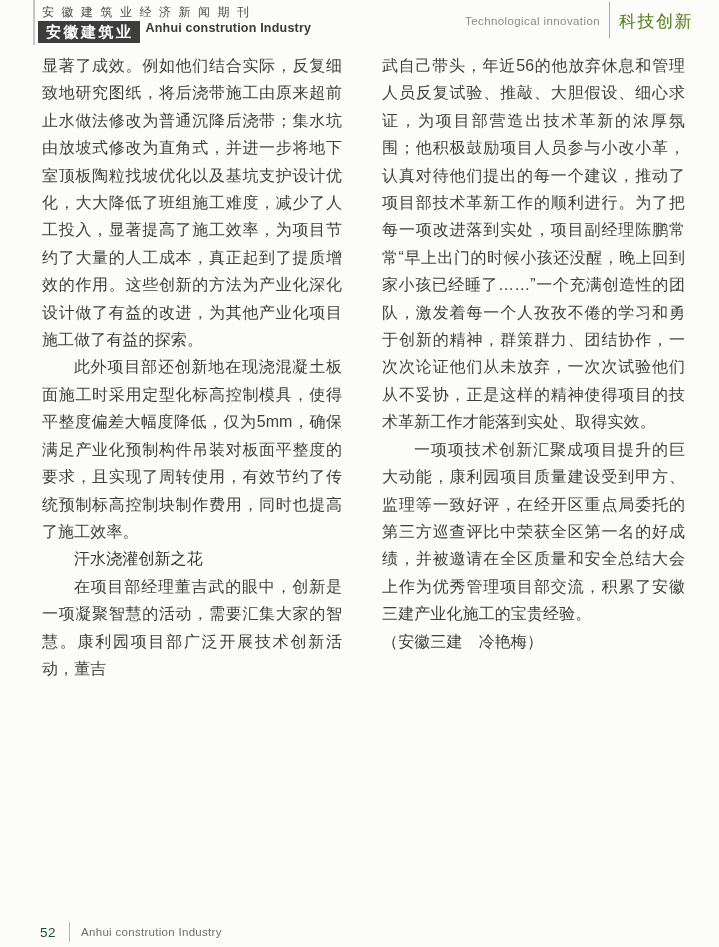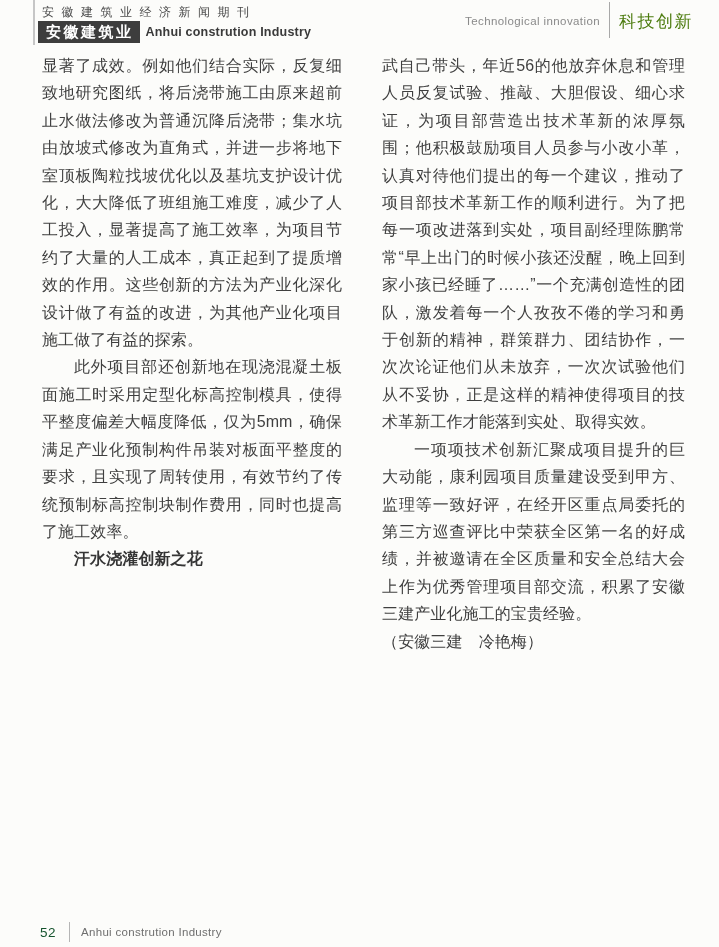--- a/index.html
+++ b/index.html
@@ -20,21 +20,21 @@
     position:absolute; left:33px; top:0; width:2px; height:45px;
     background:#c6c6c6;
   }
   .masthead-line {
     position:absolute; left:42px; top:4px;
     font-size:12px; letter-spacing:7.5px; color:#4a4a4a;
     white-space:nowrap;
   }
   .brand-row {
     position:absolute; left:38px; top:21px;
-    display:flex; align-items:center;
+    display:flex; align-items:flex-start;
   }
   .brand-box {
     background:#3d3d3d; color:#ffffff;
     font-size:15px; font-weight:700; letter-spacing:2.5px;
     padding:3px 6px 4px 8px; line-height:1;
     white-space:nowrap;
   }
   .brand-en {
     font-size:12.5px; font-weight:700; color:#3a3a3a;
     margin-left:6px; margin-bottom:0px; letter-spacing:0.2px;
@@ -63,21 +63,21 @@
     display:flex; gap:40px;
   }
   .col { text-align:justify; }
   .col-left  { width:307px; }
   .col-right { width:310px; }
   .col p {
     font-size:16px; line-height:27.4px; color:#3f3f3f;
     text-align:justify; letter-spacing:0.1px;
   }
   .col p.indent  { text-indent:2em; }
-  .col p.heading { text-indent:2em; font-weight:700; color:#353535; }
+  .col p.heading { text-indent:2em; font-weight:400; color:#353535; }
   .col p.signature {
     text-align:left; text-indent:0; padding-right:12px;
   }
 
   
   .footer {
     position:absolute; left:40px; top:921px;
     display:flex; align-items:center; height:22px;
   }
   .footer-pagenum {
@@ -105,20 +105,21 @@
     <span class="section-en">Technological innovation</span>
     <span class="section-divider"></span>
     <span class="section-cn">科技创新</span>
   </div>
 
   <div class="article">
     <div class="col col-left">
       <p class="continuation">显著了成效。例如他们结合实际，反复细致地研究图纸，将后浇带施工由原来超前止水做法修改为普通沉降后浇带；集水坑由放坡式修改为直角式，并进一步将地下室顶板陶粒找坡优化以及基坑支护设计优化，大大降低了班组施工难度，减少了人工投入，显著提高了施工效率，为项目节约了大量的人工成本，真正起到了提质增效的作用。这些创新的方法为产业化深化设计做了有益的改进，为其他产业化项目施工做了有益的探索。</p>
       <p class="indent">此外项目部还创新地在现浇混凝土板面施工时采用定型化标高控制模具，使得平整度偏差大幅度降低，仅为5mm，确保满足产业化预制构件吊装对板面平整度的要求，且实现了周转使用，有效节约了传统预制标高控制块制作费用，同时也提高了施工效率。</p>
       <p class="heading">汗水浇灌创新之花</p>
+      <p class="indent">在项目部经理董吉武的眼中，创新是一项凝聚智慧的活动，需要汇集大家的智慧。康利园项目部广泛开展技术创新活动，董吉</p>
     </div>
     <div class="col col-right">
       <p class="continuation">武自己带头，年近56的他放弃休息和管理人员反复试验、推敲、大胆假设、细心求证，为项目部营造出技术革新的浓厚氛围；他积极鼓励项目人员参与小改小革，认真对待他们提出的每一个建议，推动了项目部技术革新工作的顺利进行。为了把每一项改进落到实处，项目副经理陈鹏常常“早上出门的时候小孩还没醒，晚上回到家小孩已经睡了……”一个充满创造性的团队，激发着每一个人孜孜不倦的学习和勇于创新的精神，群策群力、团结协作，一次次论证他们从未放弃，一次次试验他们从不妥协，正是这样的精神使得项目的技术革新工作才能落到实处、取得实效。</p>
       <p class="indent">一项项技术创新汇聚成项目提升的巨大动能，康利园项目质量建设受到甲方、监理等一致好评，在经开区重点局委托的第三方巡查评比中荣获全区第一名的好成绩，并被邀请在全区质量和安全总结大会上作为优秀管理项目部交流，积累了安徽三建产业化施工的宝贵经验。</p>
       <p class="signature">（安徽三建　冷艳梅）</p>
     </div>
   </div>
 
   <div class="footer">
     <span class="footer-pagenum">52</span>

